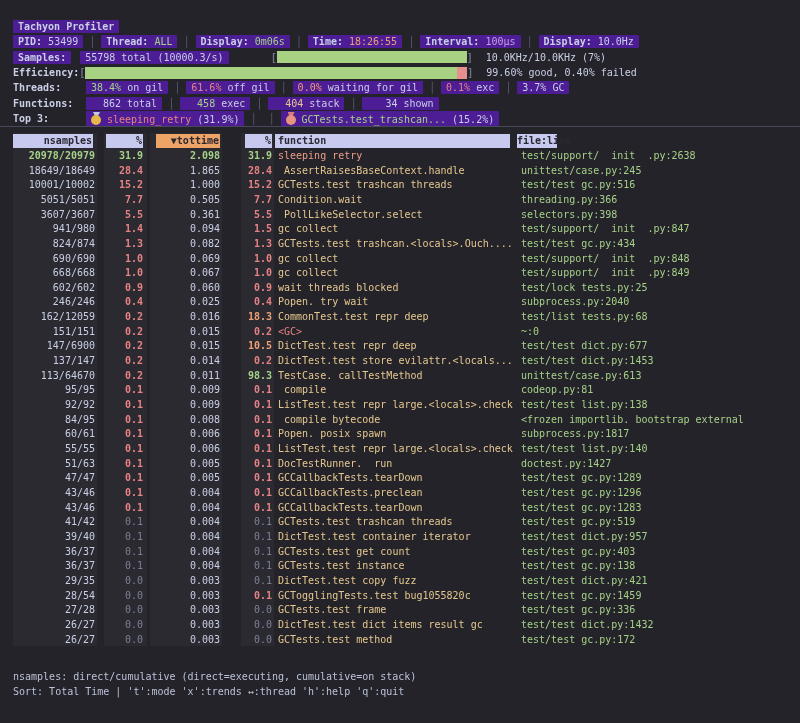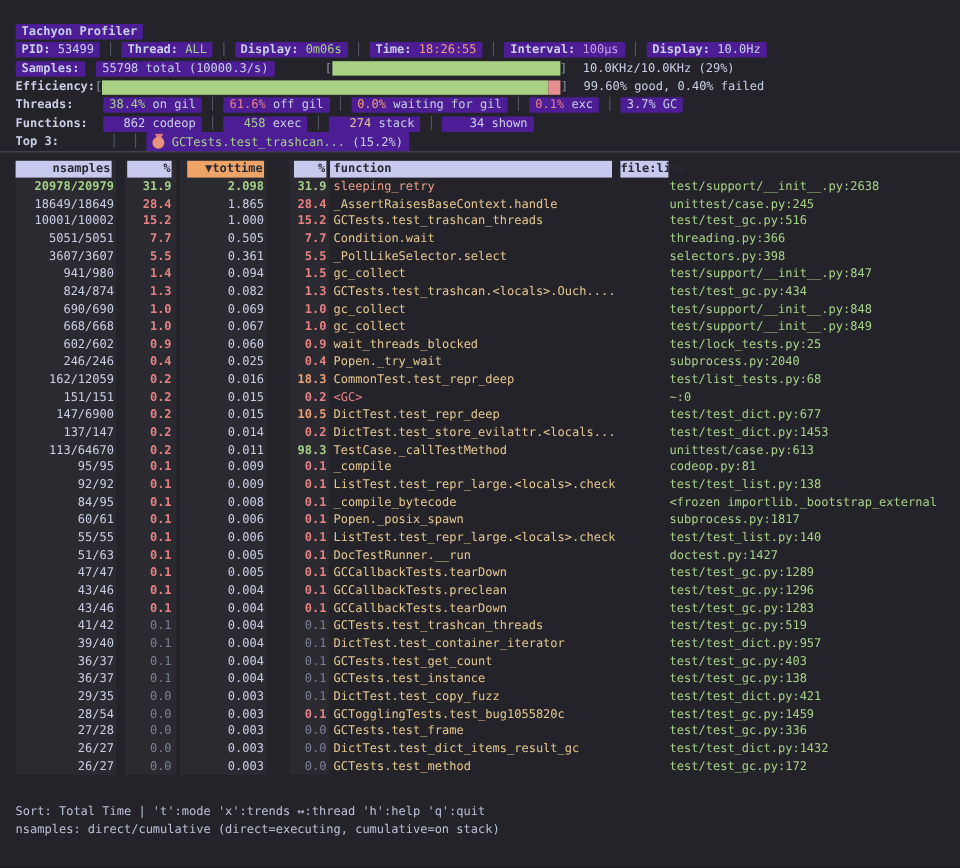--- a/index.html
+++ b/index.html
@@ -59,21 +59,21 @@
     grid-template-columns:82px 48px 77px 52px 245px 1fr;
     padding-left:13px;
     align-items:center;
     white-space:pre;
   }
   .thead { height:15px; }
   .trow  { height:14.66px; }
   .cell  { overflow:hidden; }
   .c0,.c1,.c2,.c3 { text-align:right; }
   .c4 { padding-left:6px; }
-  .c5 { padding-left:4px;margin-left:37px; }
+  .c5 { padding-left:4px; }
 
   .hcell { display:flex; }
   .h0,.h1,.h2,.h3 { justify-content:flex-end; }
   .hspan {
     display:inline-block;
     background:#c7c9ee; color:#2a2933; font-weight:bold;
     height:14px; line-height:14px;
   }
   .h0 .hspan { width:80px; text-align:right; margin-right:2px; padding-right:1px; }
   .h1 .hspan { width:37px; text-align:right; padding-right:1px; }
@@ -105,21 +105,21 @@
     <span class="sep">│</span>
     <span class="box"><span class="lbl">Interval: </span><span class="val" style="color: rgb(202, 158, 230);">100µs</span></span>
     <span class="sep">│</span>
     <span class="box"><span class="lbl">Display: </span><span class="val" style="color: rgb(201, 207, 230);">10.0Hz</span></span>
   </div>
 
   <div class="line pad-left">
     <span class="box label-col" style="width:auto;">Samples:</span>
     <span class="box" style="margin-left:9px;">55798 total (10000.3/s)</span>
     <span class="bracket" style="margin-left:42px;">[</span><span class="bar samples-bar"></span><span class="bracket">]</span>
-    <span style="margin-left:13px;">10.0KHz/10.0KHz (29%)</span>
+    <span style="margin-left:13px;">10.0KHz/10.0KHz (7%)</span>
   </div>
 
   <div class="line pad-left">
     <span class="lbl">Efficiency:</span><span class="bracket">[</span><span class="eff-bar"><span class="eff-good"></span><span class="eff-fail"></span></span><span class="bracket">]</span>
     <span style="margin-left:13px;">99.60% good, 0.40% failed</span>
   </div>
 
   <div class="line pad-left">
     <span class="label-col">Threads:</span>
     <span class="box"><span class="val" style="color: rgb(166, 209, 137);">38.4%</span><span> on gil</span></span>
@@ -128,31 +128,32 @@
     <span class="sep">│</span>
     <span class="box"><span class="val" style="color: rgb(239, 159, 118);">0.0%</span><span> waiting for gil</span></span>
     <span class="sep">│</span>
     <span class="box"><span class="val" style="color: rgb(231, 130, 132);">0.1%</span><span> exc</span></span>
     <span class="sep">│</span>
     <span class="box"><span class="val" style="color: rgb(201, 207, 230);">3.7%</span><span> GC</span></span>
   </div>
 
   <div class="line pad-left">
     <span class="label-col">Functions:</span>
-    <span class="box"><span class="val" style="display: inline-block; width: 30px; text-align: right; color: rgb(201, 207, 230);">862</span><span> codeop</span></span>
+    <span class="box"><span class="val" style="display: inline-block; width: 30px; text-align: right; color: rgb(201, 207, 230);">862</span><span> total</span></span>
     <span class="sep">│</span>
     <span class="box"><span class="val" style="display: inline-block; width: 30px; text-align: right; color: rgb(166, 209, 137);">458</span><span> exec</span></span>
     <span class="sep">│</span>
-    <span class="box"><span class="val" style="display: inline-block; width: 30px; text-align: right; color: rgb(229, 200, 144);">274</span><span> stack</span></span>
+    <span class="box"><span class="val" style="display: inline-block; width: 30px; text-align: right; color: rgb(229, 200, 144);">404</span><span> stack</span></span>
     <span class="sep">│</span>
     <span class="box"><span class="val" style="display: inline-block; width: 30px; text-align: right; color: rgb(201, 207, 230);">34</span><span> shown</span></span>
   </div>
 
   <div class="line pad-left">
     <span class="label-col">Top 3:</span>
+    <span class="box"><span class="medal gold"><i></i><b></b></span><span class="val" style="color: rgb(231, 130, 132);">sleeping_retry</span><span> (31.9%)</span></span>
     <span class="sep">│</span>
     <span class="sep">│</span>
     <span class="box"><span class="medal bronze"><i></i><b></b></span><span class="val" style="color: rgb(166, 209, 137);">GCTests.test_trashcan...</span><span> (15.2%)</span></span>
   </div>
 
   <div class="divider"></div>
 
   <div class="table-wrap">
     <div class="stripe s0"></div>
     <div class="stripe s1"></div>
@@ -200,17 +201,17 @@
         <div class="trow"><span class="cell c0" style="color: rgb(201, 207, 230);">36/37</span><span class="cell c1" style="color: rgb(123, 128, 150);">0.1</span><span class="cell c2" style="color: rgb(201, 207, 230);">0.004</span><span class="cell c3" style="color: rgb(123, 128, 150);">0.1</span><span class="cell c4" style="color: rgb(229, 200, 144);">GCTests.test_instance</span><span class="cell c5" style="color: rgb(166, 209, 137);">test/test_gc.py:138</span></div>
         <div class="trow"><span class="cell c0" style="color: rgb(201, 207, 230);">29/35</span><span class="cell c1" style="color: rgb(123, 128, 150);">0.0</span><span class="cell c2" style="color: rgb(201, 207, 230);">0.003</span><span class="cell c3" style="color: rgb(123, 128, 150);">0.1</span><span class="cell c4" style="color: rgb(229, 200, 144);">DictTest.test_copy_fuzz</span><span class="cell c5" style="color: rgb(166, 209, 137);">test/test_dict.py:421</span></div>
         <div class="trow"><span class="cell c0" style="color: rgb(201, 207, 230);">28/54</span><span class="cell c1" style="color: rgb(123, 128, 150);">0.0</span><span class="cell c2" style="color: rgb(201, 207, 230);">0.003</span><span class="cell c3" style="color: rgb(231, 130, 132); font-weight: bold;">0.1</span><span class="cell c4" style="color: rgb(229, 200, 144);">GCTogglingTests.test_bug1055820c</span><span class="cell c5" style="color: rgb(166, 209, 137);">test/test_gc.py:1459</span></div>
         <div class="trow"><span class="cell c0" style="color: rgb(201, 207, 230);">27/28</span><span class="cell c1" style="color: rgb(123, 128, 150);">0.0</span><span class="cell c2" style="color: rgb(201, 207, 230);">0.003</span><span class="cell c3" style="color: rgb(123, 128, 150);">0.0</span><span class="cell c4" style="color: rgb(229, 200, 144);">GCTests.test_frame</span><span class="cell c5" style="color: rgb(166, 209, 137);">test/test_gc.py:336</span></div>
         <div class="trow"><span class="cell c0" style="color: rgb(201, 207, 230);">26/27</span><span class="cell c1" style="color: rgb(123, 128, 150);">0.0</span><span class="cell c2" style="color: rgb(201, 207, 230);">0.003</span><span class="cell c3" style="color: rgb(123, 128, 150);">0.0</span><span class="cell c4" style="color: rgb(229, 200, 144);">DictTest.test_dict_items_result_gc</span><span class="cell c5" style="color: rgb(166, 209, 137);">test/test_dict.py:1432</span></div>
         <div class="trow"><span class="cell c0" style="color: rgb(201, 207, 230);">26/27</span><span class="cell c1" style="color: rgb(123, 128, 150);">0.0</span><span class="cell c2" style="color: rgb(201, 207, 230);">0.003</span><span class="cell c3" style="color: rgb(123, 128, 150);">0.0</span><span class="cell c4" style="color: rgb(229, 200, 144);">GCTests.test_method</span><span class="cell c5" style="color: rgb(166, 209, 137);">test/test_gc.py:172</span></div>
       </div>
   </div>
 
   <div class="footer">
+    <div class="line">nsamples: direct/cumulative (direct=executing, cumulative=on stack)</div>
     <div class="line">Sort: Total Time | 't':mode 'x':trends ↔:thread 'h':help 'q':quit</div>
-    <div class="line">nsamples: direct/cumulative (direct=executing, cumulative=on stack)</div>
   </div>
 
 </div>
 
 </body></html>

